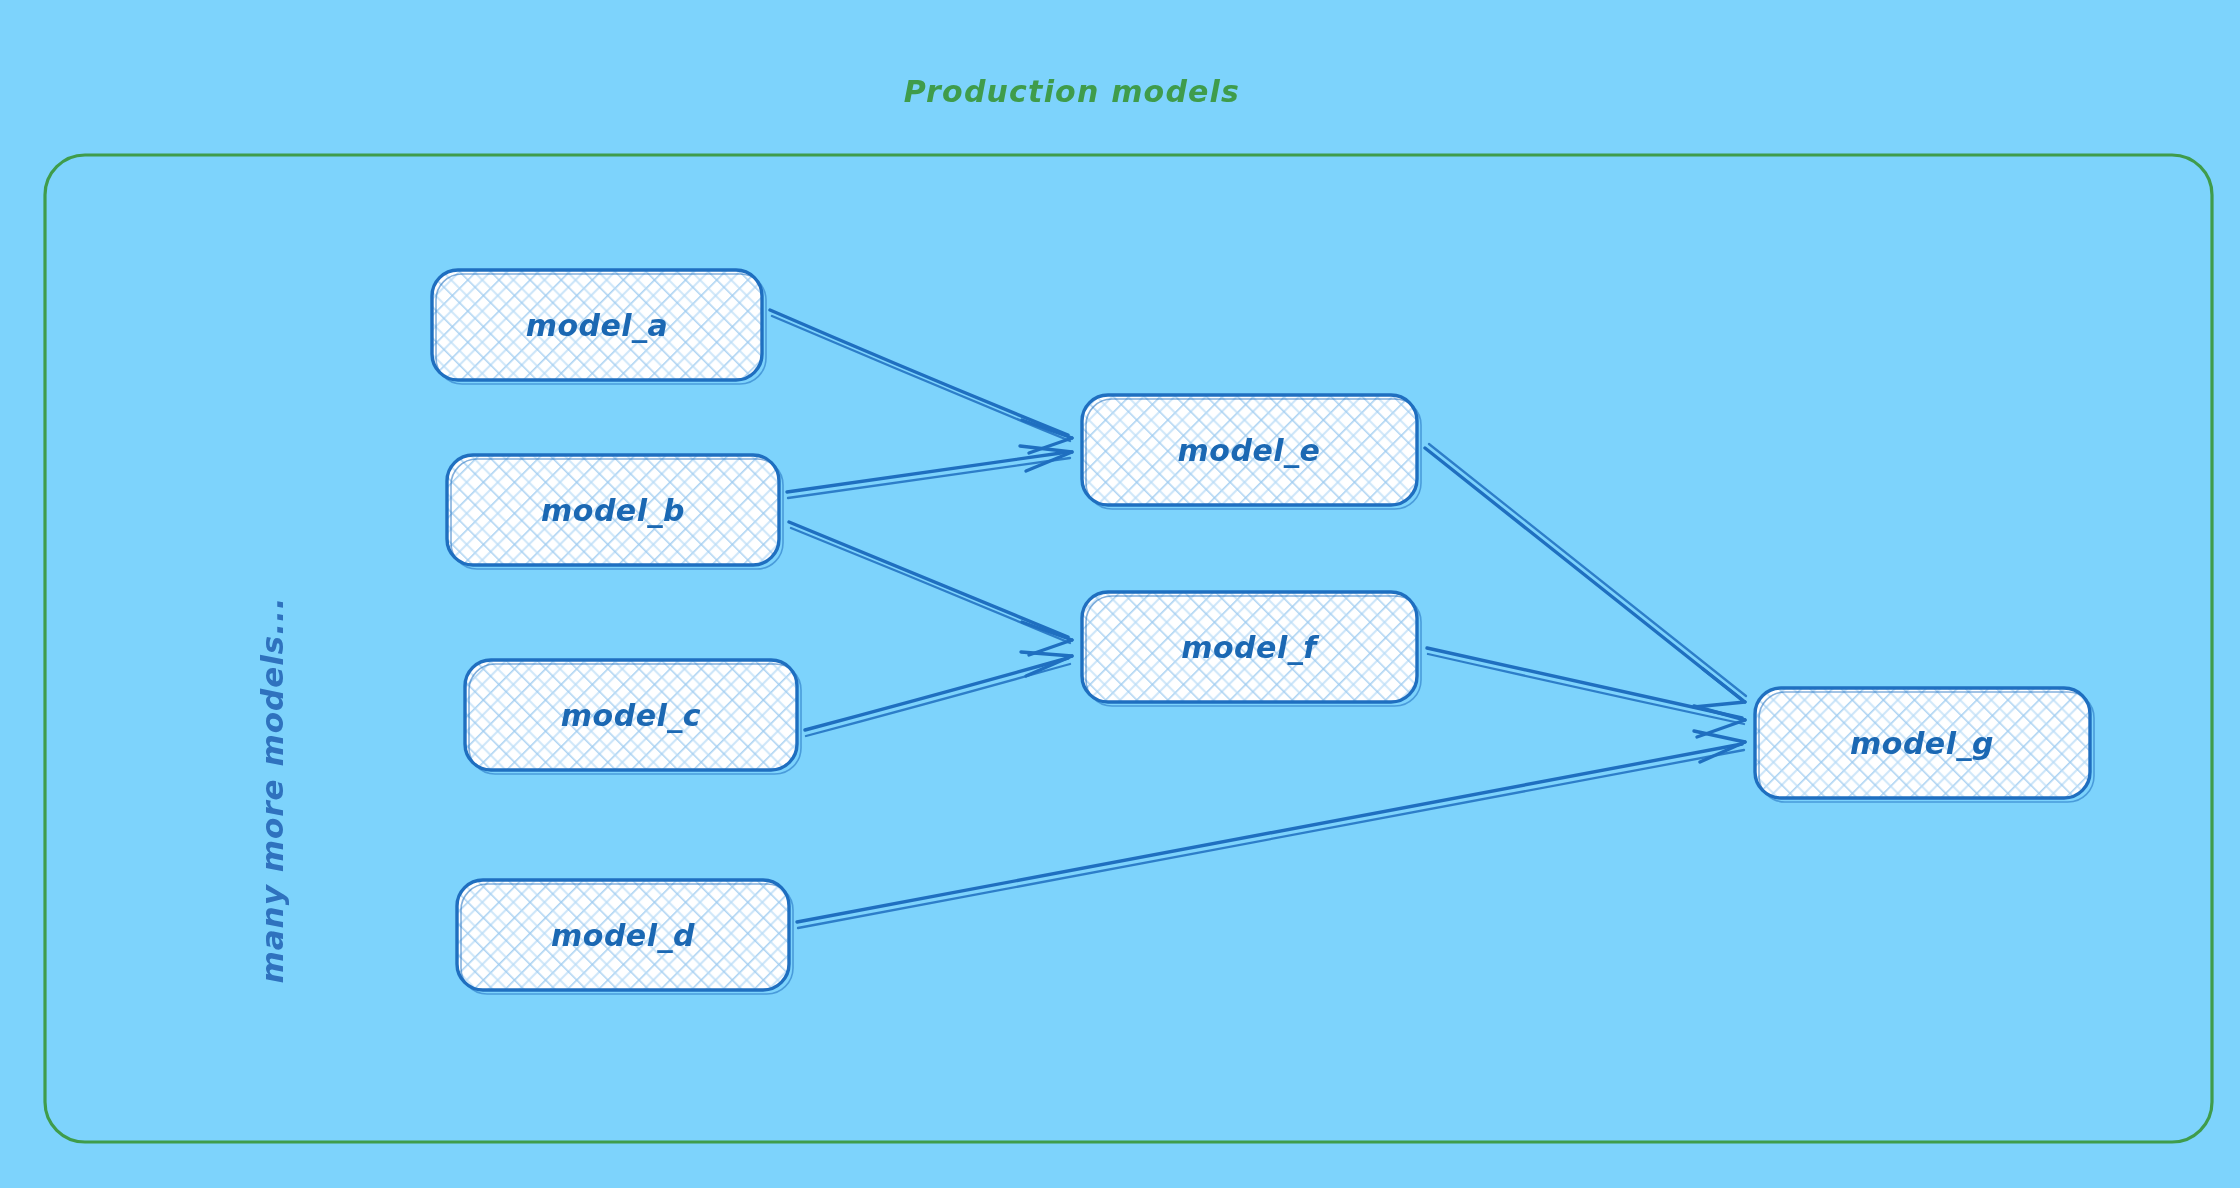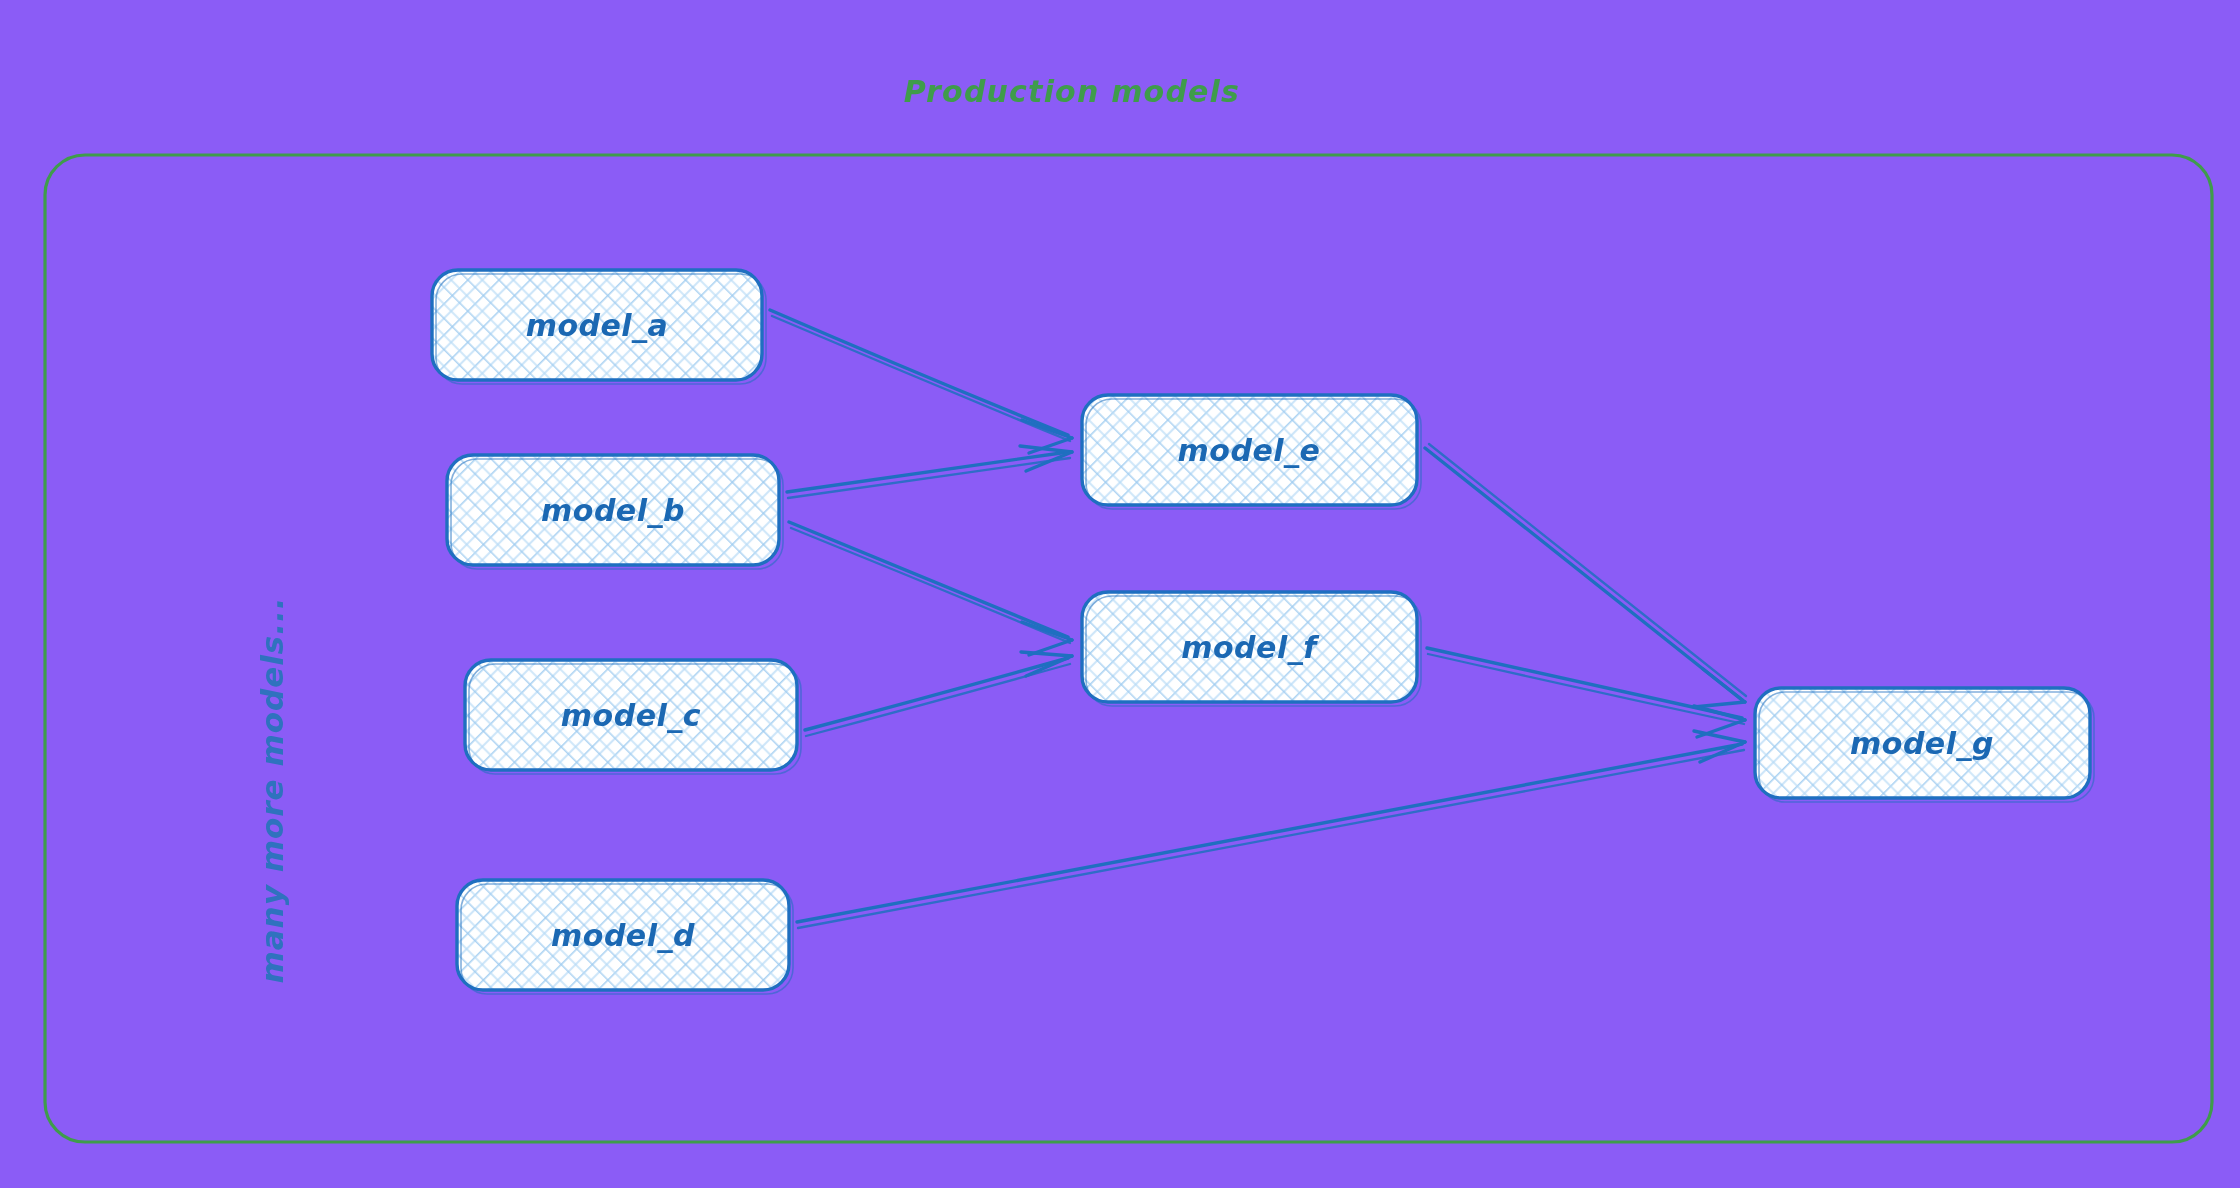--- a/index.html
+++ b/index.html
@@ -8,21 +8,21 @@
     padding: 0;
     background: #ffffff;
   }
   body {
     font-family: "DejaVu Sans", sans-serif;
   }
   #canvas {
     position: relative;
     width: 2240px;
     height: 1188px;
-    background: #8b5cf6;
+    background: #7dd3fc;
     overflow: hidden;
   }
   #diagram-svg {
     position: absolute;
     left: 0;
     top: 0;
     width: 2240px;
     height: 1188px;
   }
   .node-label {

